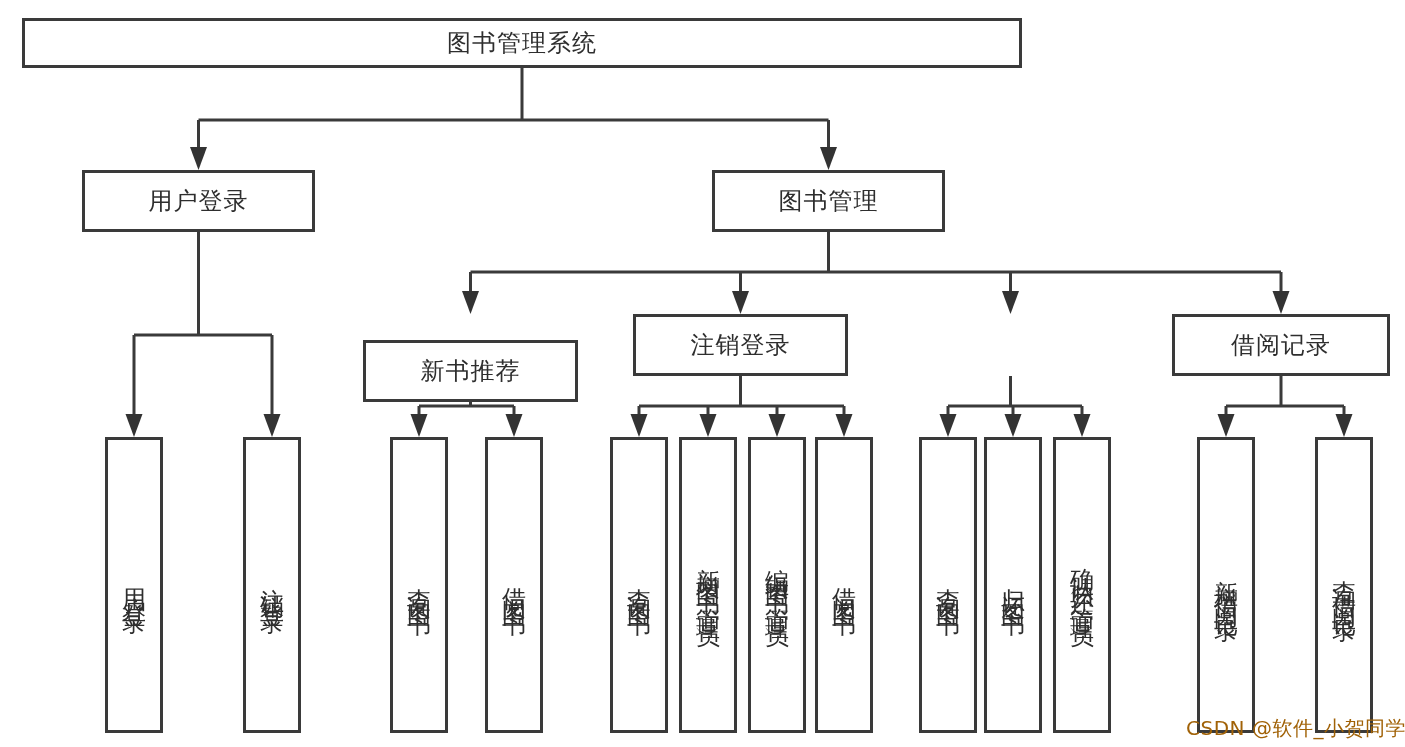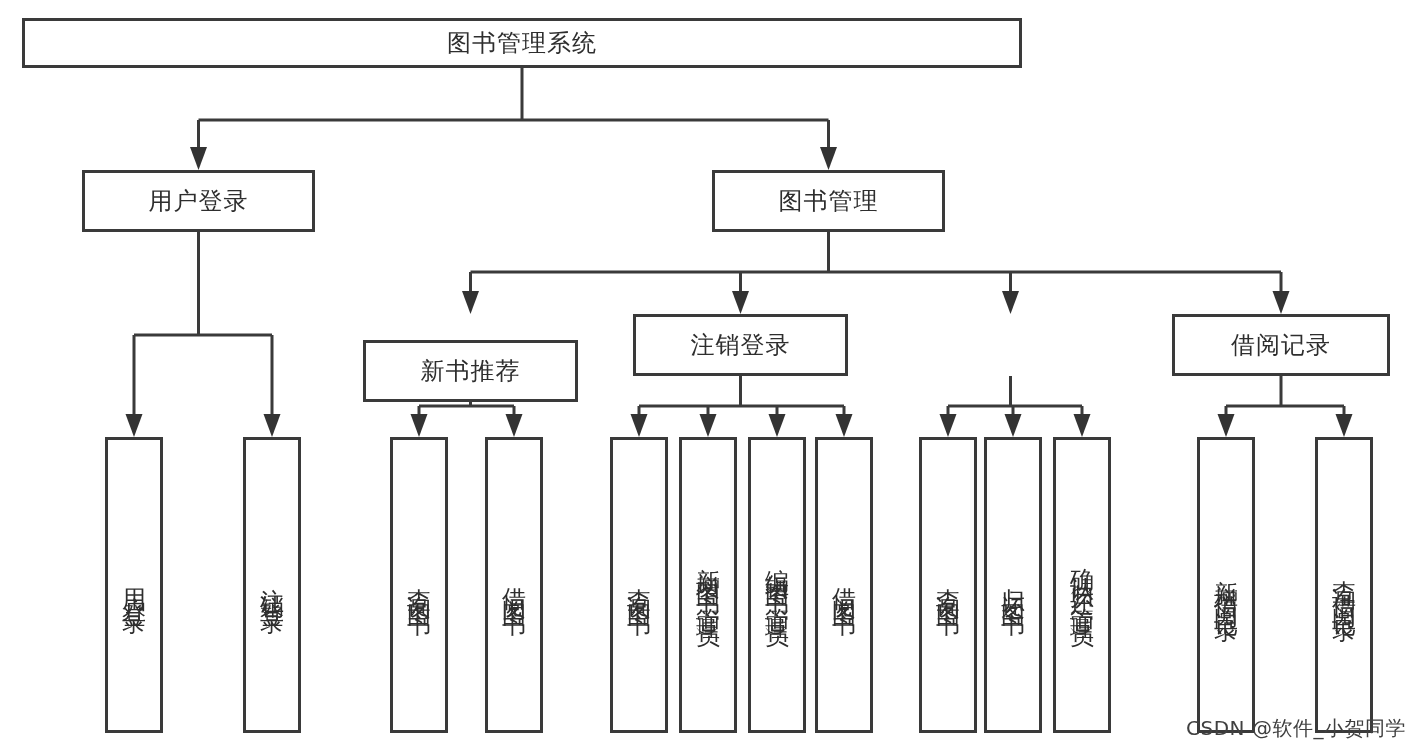--- a/index.html
+++ b/index.html
@@ -55,21 +55,21 @@
     font-size: 24px;
     letter-spacing: 8px;
     line-height: 1;
     color: #2e2e2e;
   }
   .watermark {
     position: absolute;
     left: 1186px;
     top: 715px;
     font-size: 20px;
-    color: #404040;
+    color: #a16207;
     letter-spacing: 0.5px;
     white-space: nowrap;
     z-index: 5;
   }
 </style>
 </head>
 <body>
 
 <div class="canvas">
 

